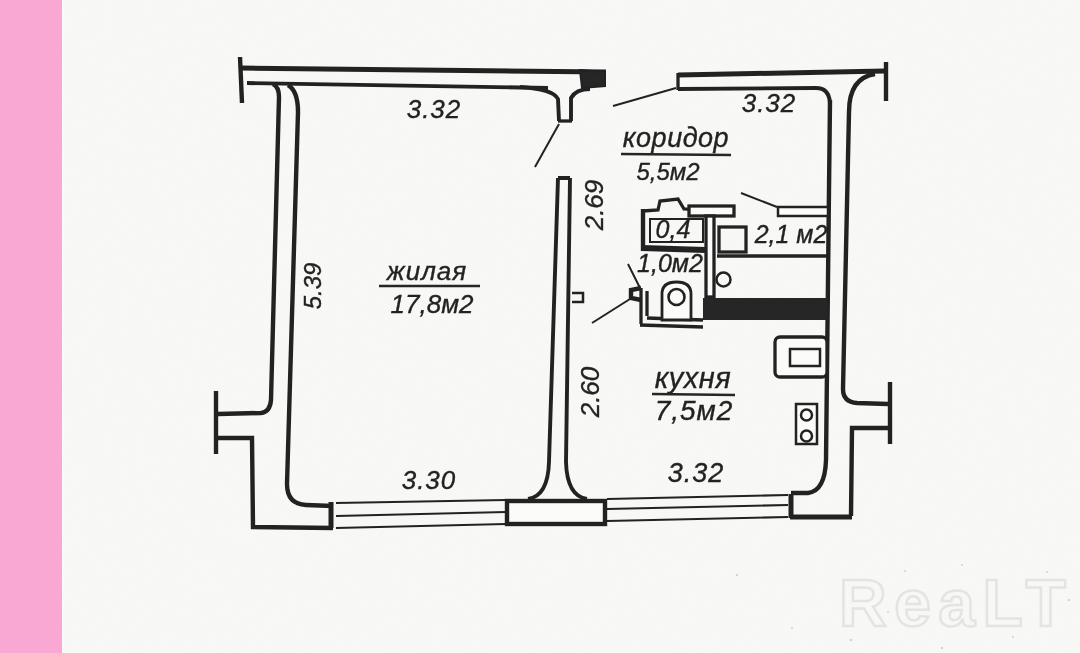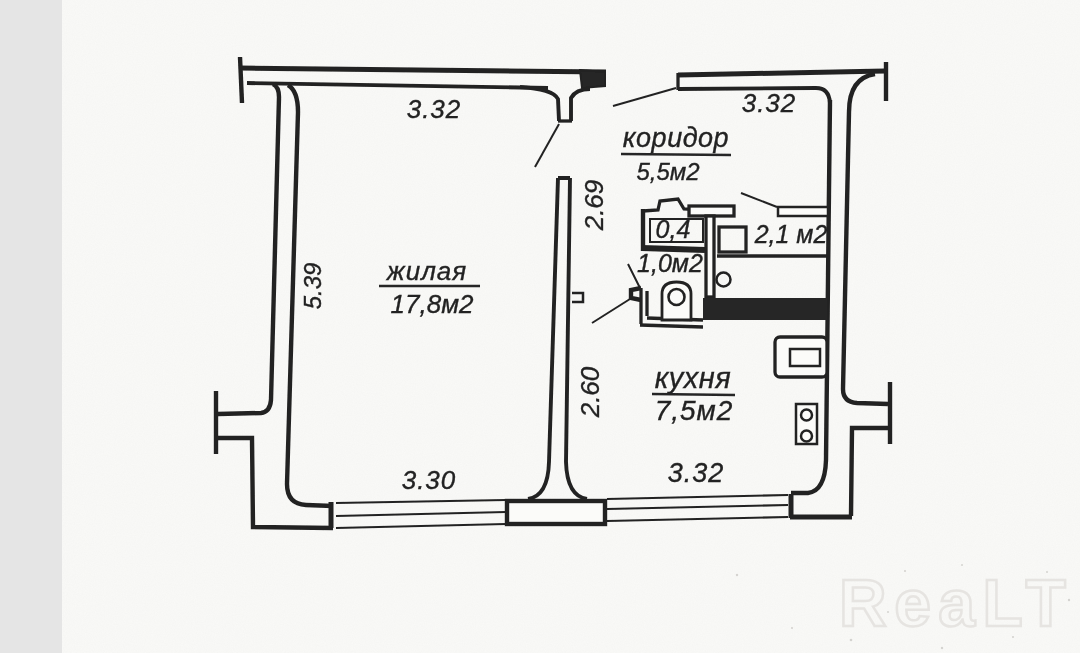--- a/index.html
+++ b/index.html
@@ -1,16 +1,16 @@
 <!DOCTYPE html>
 <html><head>
 <meta charset="utf-8">
 <style>
   html,body{margin:0;padding:0;background:#ffffff;}
-  .page{position:relative;width:1080px;height:653px;background:#e5e5e5;overflow:hidden;}
+  .page{position:relative;width:1080px;height:653px;background:#f9a8d4;overflow:hidden;}
   svg{position:absolute;left:0;top:0;}
   .lbl{font-family:"Liberation Sans", sans-serif;font-style:italic;font-weight:500;fill:#222;stroke:#222;stroke-width:0.35;}
   .wm{font-family:"Liberation Sans", sans-serif;font-style:normal;font-weight:700;fill:none;stroke:#e6e4e1;}
 </style>
 </head>
 <body>
 <div class="page">
 <svg width="1080" height="653" viewBox="0 0 1080 653">
   <defs>
     <filter id="noisef">

